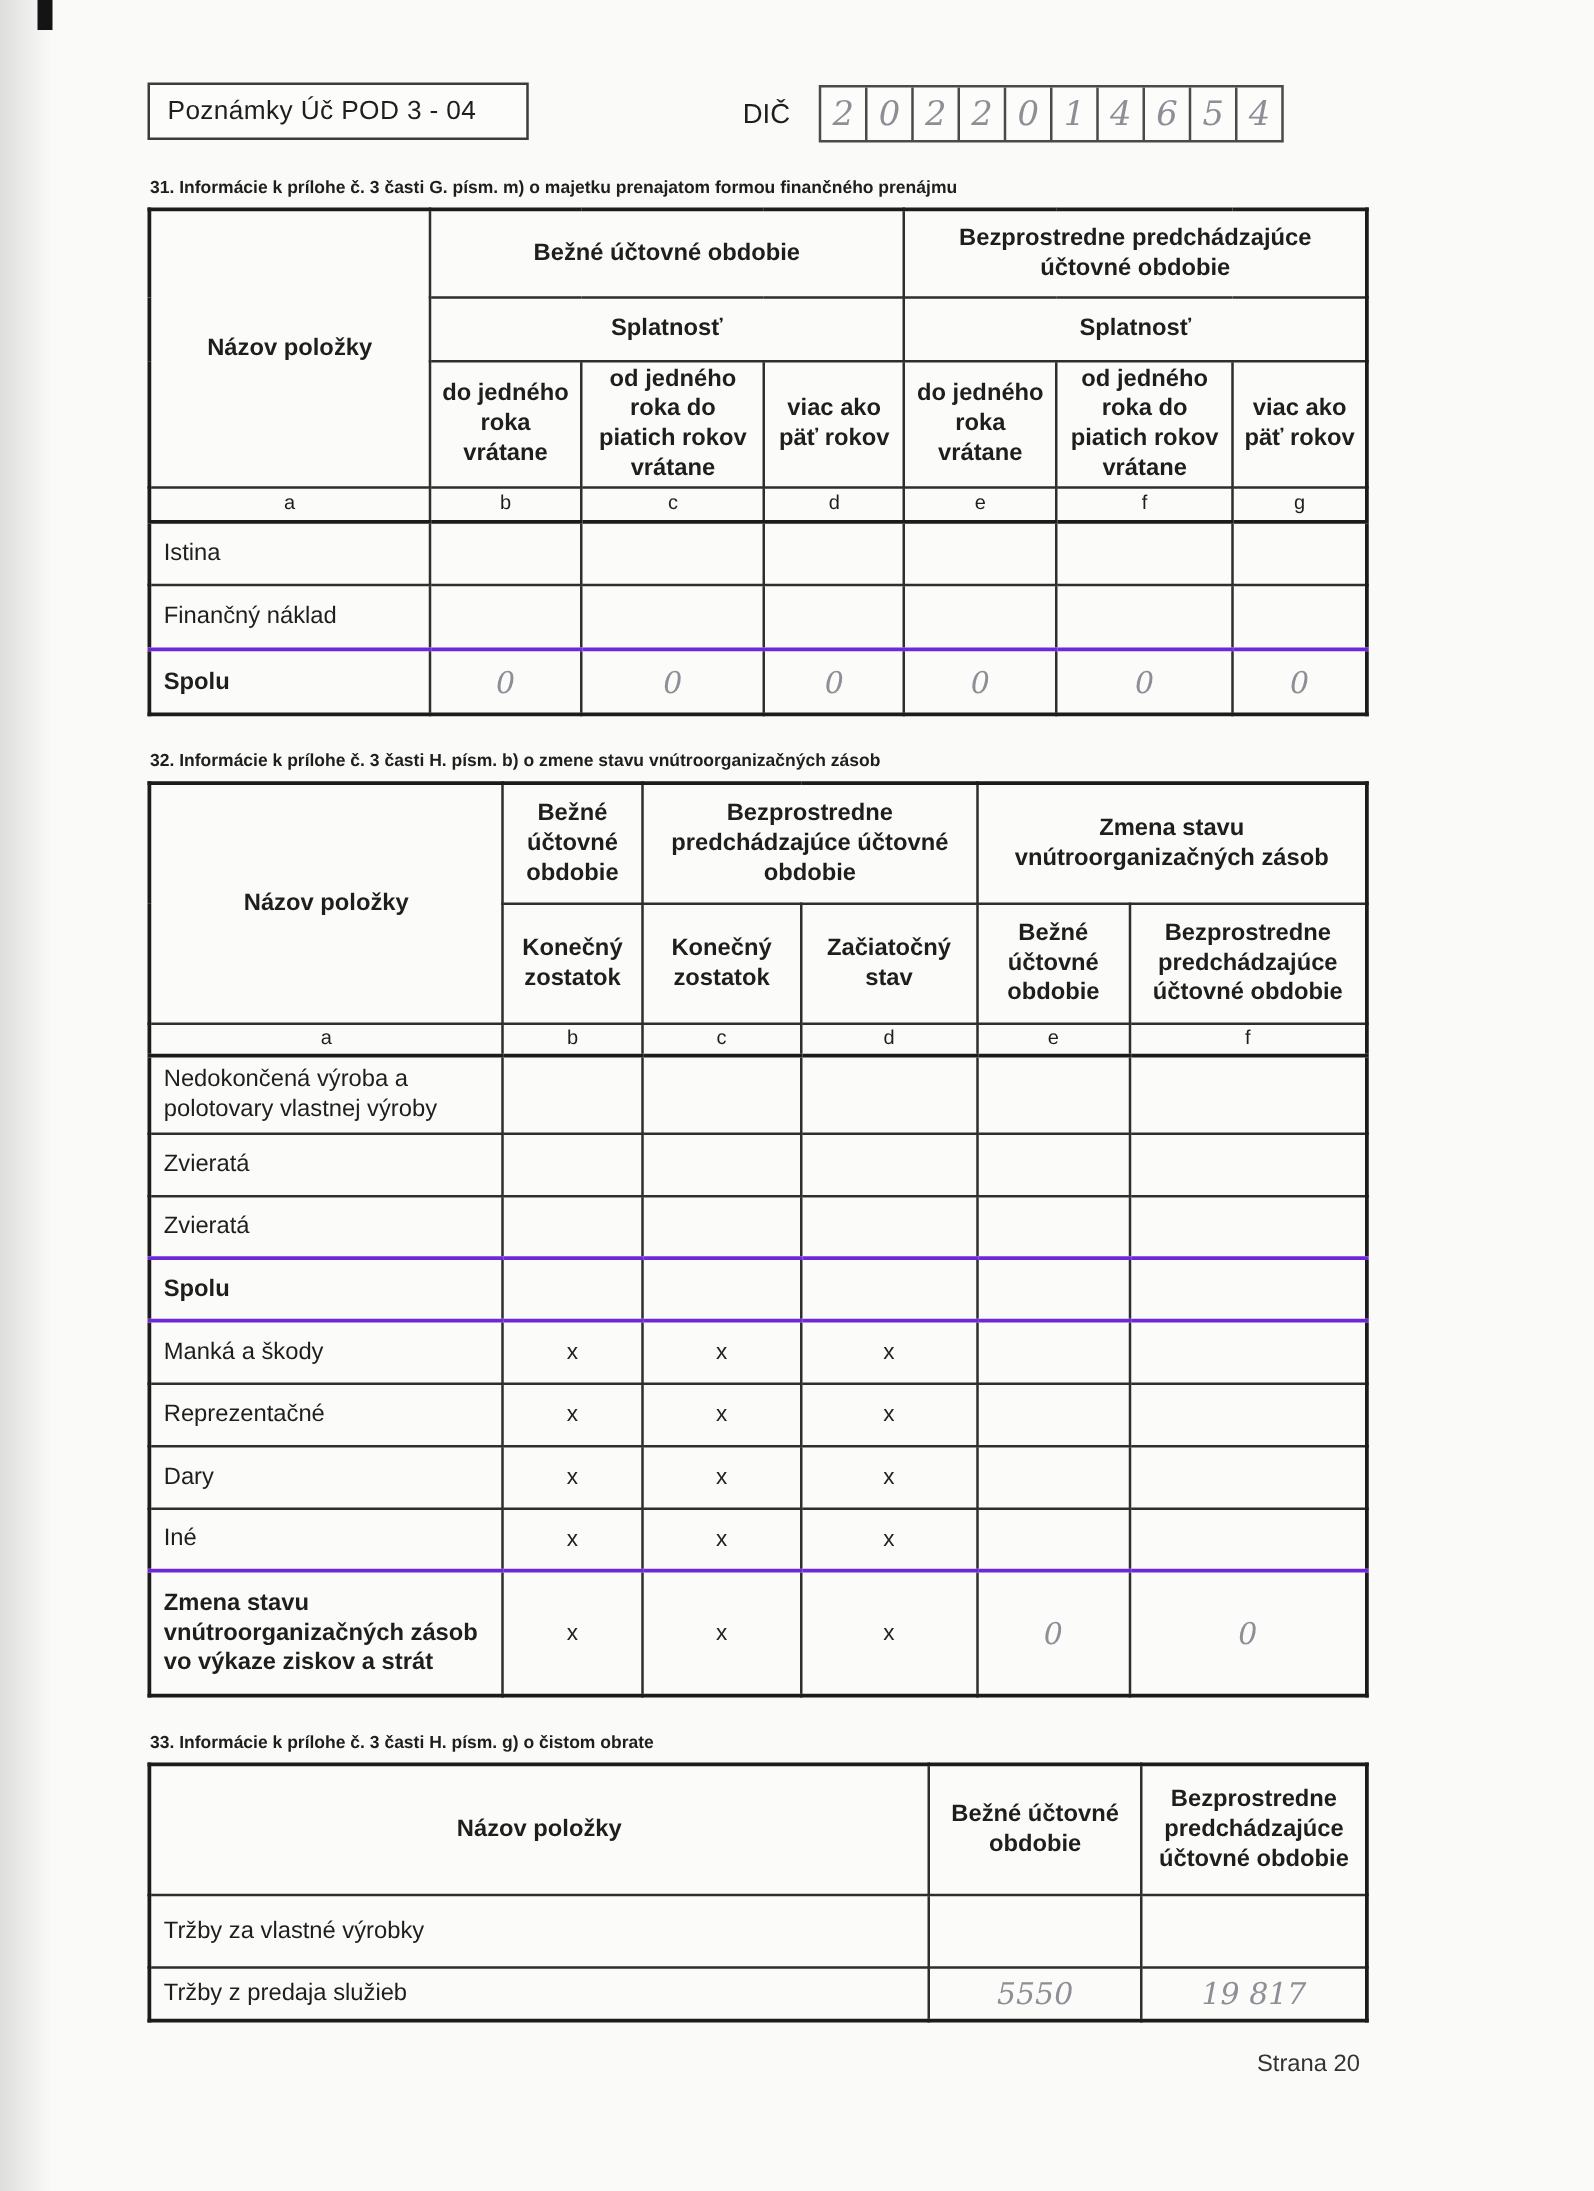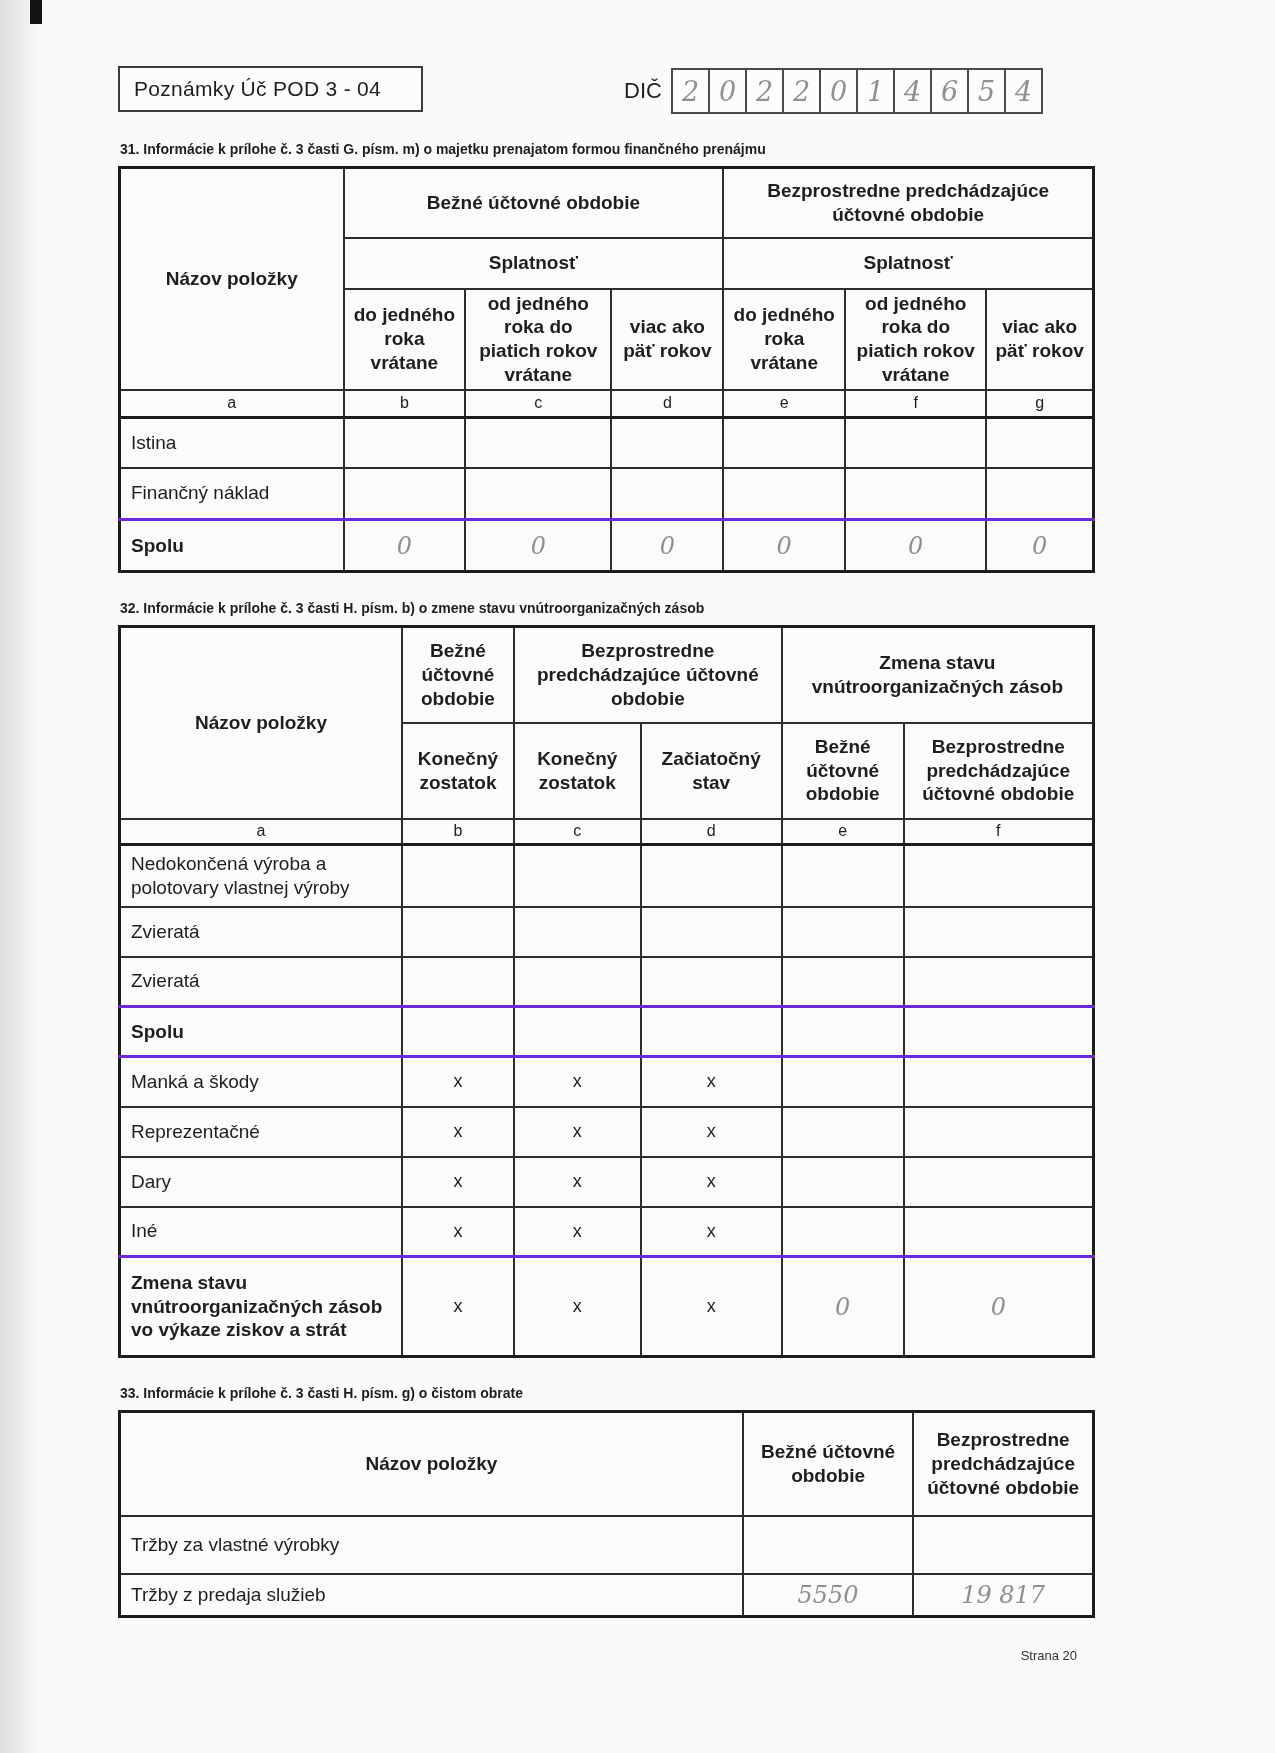--- a/index.html
+++ b/index.html
@@ -10,21 +10,21 @@
   }
   .scan-edge-left { position:absolute; left:0; top:0; bottom:0; width:42px;
     background:linear-gradient(to right,#dededc,rgba(255,255,255,0)); }
   .scan-mark-topleft { position:absolute; left:30px; top:0; width:12px; height:24px; background:#141414; }
   .content { position:absolute; left:118px; top:66px; width:977px; }
 
   
   .hdr { display:flex; justify-content:space-between; align-items:flex-start; }
   .form-code-box { border:2px solid #3c3c3c; background:#fcfcfa; padding:9px 40px 9px 14px;
     font-size:21px; letter-spacing:0.3px; }
-  .dic-area { display:flex; align-items:center; gap:9px; margin-right:52px; margin-top:2px; }
+  .dic-area { display:flex; align-items:center; gap:23px; margin-right:68px; margin-top:2px; }
   .dic-label { font-size:22px; }
   .dic-cells { display:flex; border:2px solid #4a4a4a; background:#fcfcfa; }
   .dic-cell { width:35px; height:42px; border-right:2px solid #4a4a4a;
     display:flex; align-items:center; justify-content:center; }
   .dic-cell:last-child { border-right:none; }
 
   .hw { font-family:"DejaVu Serif", serif; font-style:italic; font-weight:400;
     color:#8e8e97; font-size:24px; }
   .dic-cell .hw { font-size:27px; }
 
@@ -35,21 +35,21 @@
   th, td { border:2px solid #2e2e2e; font-size:19px; padding:2px 6px; overflow:hidden; }
   th { font-weight:bold; text-align:center; line-height:1.25; }
   td.row-label { text-align:left; padding-left:10px; line-height:1.25; }
   td.val { text-align:center; }
   tr.letters td { font-size:16px; font-weight:400; text-align:center; padding:1px;
     border-bottom:3px solid #1c1c1c; }
   tr.heavy-top td { border-top:3px solid #6d28d9; }
   td.bold { font-weight:bold; }
   .xcell { font-size:18px; color:#222; }
 
-  .footer { position:absolute; right:198px; bottom:90px; font-size:13px; color:#333; }
+  .footer { position:absolute; right:187px; bottom:90px; font-size:19px; color:#333; }
 </style>
 </head>
 <body>
 
 <div class="page">
   <div class="scan-edge-left"></div>
   <div class="scan-mark-topleft"></div>
 
   <div class="content">
 

